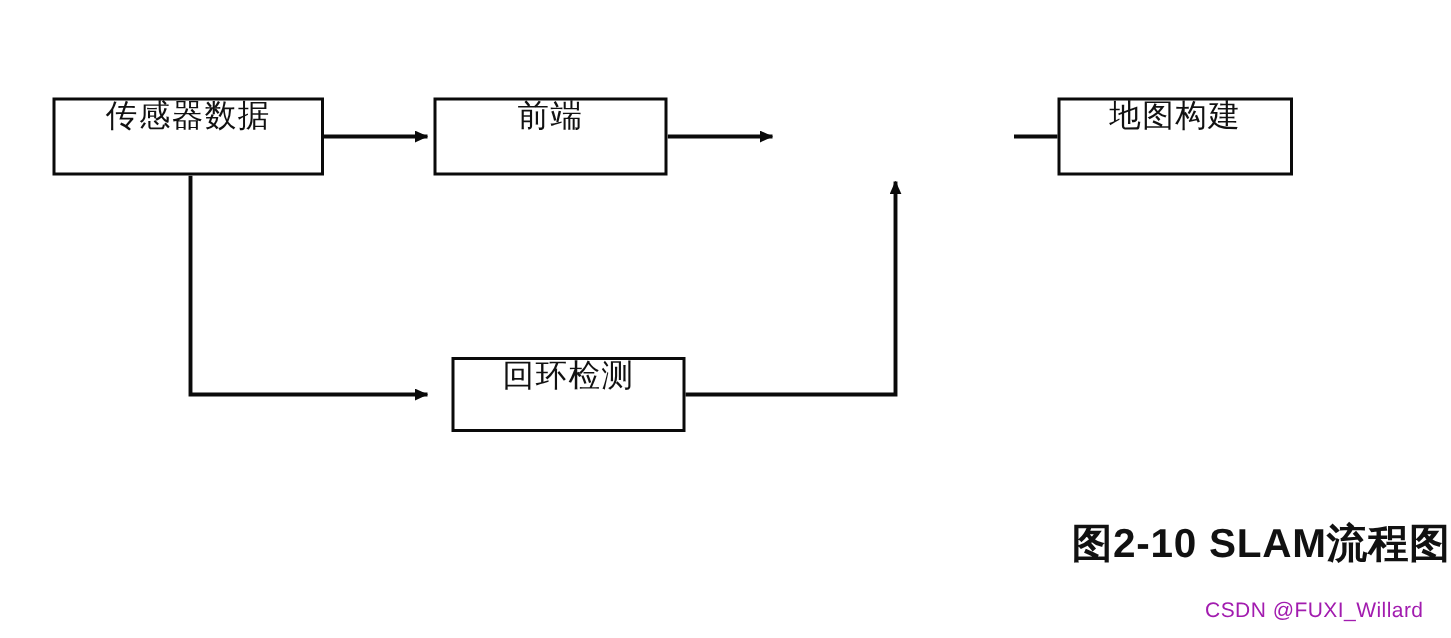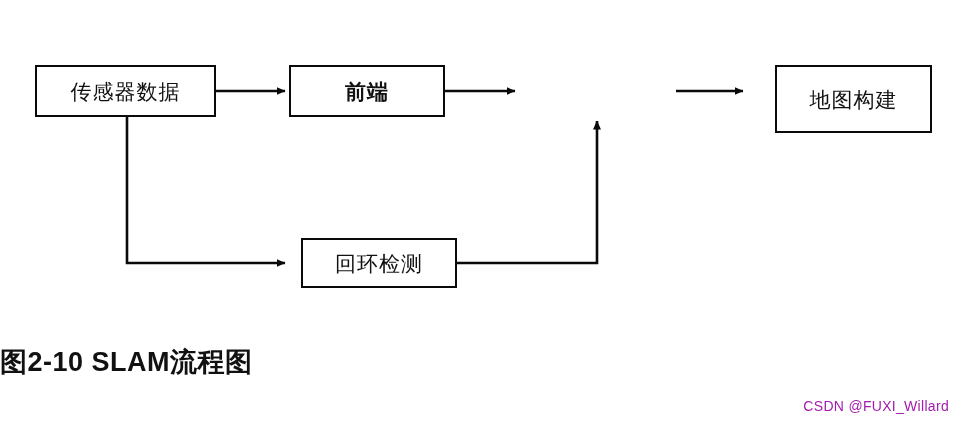--- a/index.html
+++ b/index.html
@@ -14,50 +14,50 @@
     background: #ffffff;
     overflow: hidden;
     font-family: "Liberation Sans", "DejaVu Sans", sans-serif;
   }
   .node {
     position: absolute;
     box-sizing: border-box;
     border: 2px solid #0a0a0a;
     background: #ffffff;
     display: flex;
-    align-items: center;
+    align-items: flex-start;
     justify-content: center;
     color: #111111;
     font-size: 21px;
     letter-spacing: 1px;
     line-height: 1;
     white-space: nowrap;
     user-select: none;
   }
   #node-sensor  { left: 35px;  top: 65px;  width: 181px; height: 52px; }
-  #node-front   { left: 289px; top: 65px;  width: 156px; height: 52px; font-weight: bold; }
+  #node-front   { left: 289px; top: 65px;  width: 156px; height: 52px; }
   #node-back    { left: 519px; top: 65px;  width: 157px; height: 52px; }
-  #node-map     { left: 775px; top: 65px;  width: 157px; height: 68px; }
+  #node-map     { left: 705px; top: 65px;  width: 157px; height: 52px; }
   #node-loop    { left: 301px; top: 238px; width: 156px; height: 50px; }
 
   #edges {
     position: absolute;
     left: 0;
     top: 0;
     width: 967px;
     height: 425px;
     pointer-events: none;
   }
 
   .caption {
     position: absolute;
     left: 0;
     top: 344px;
     width: 967px;
-    text-align: left;
+    text-align: right;
     font-size: 27px;
     font-weight: bold;
     color: #111111;
     letter-spacing: 0.5px;
     user-select: none;
   }
   .watermark {
     position: absolute;
     right: 18px;
     bottom: 11px;

